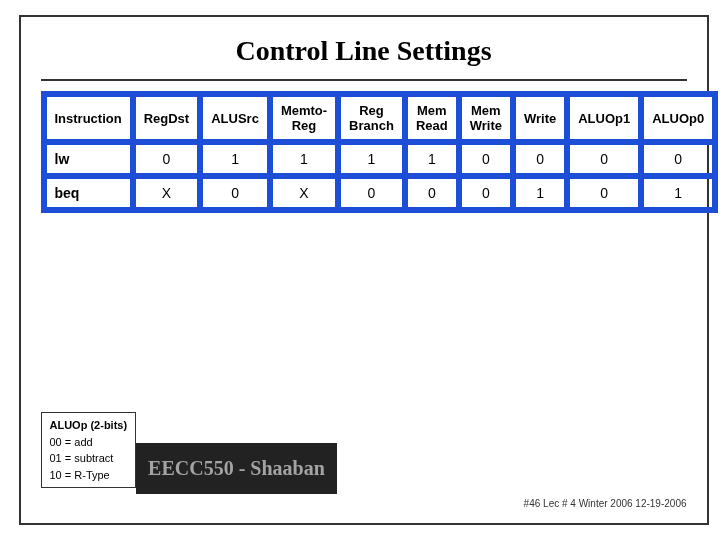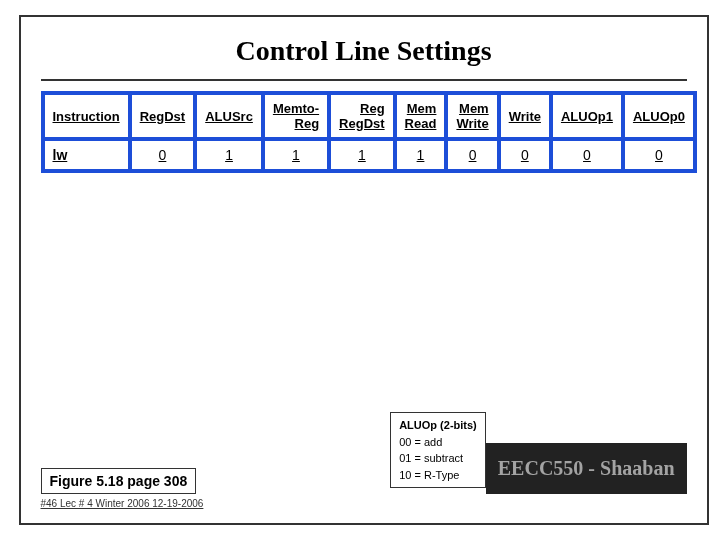--- a/index.html
+++ b/index.html
@@ -31,30 +31,28 @@
       border-bottom: 2px solid #333;
       margin-bottom: 10px;
     }
     .main-table {
       width: 100%;
       border-collapse: collapse;
       font-family: Arial, sans-serif;
       font-size: 14px;
     }
     .main-table th, .main-table td {
-      border: 4px solid #1d4ed8;
+      border: 6px solid #1d4ed8;
       padding: 6px 8px;
       text-align: center;
-      text-decoration: underline;
     }
     .main-table th {
       font-weight: bold;
       font-size: 13px;
       background: #fff;
-      text-align: right;
     }
     .main-table td:first-child, .main-table th:first-child {
       text-align: left;
       font-weight: bold;
     }
     .main-table td:first-child {
       font-weight: bold;
     }
     .bottom-area {
       display: flex;
@@ -83,66 +81,76 @@
     }
     .course-box {
       background: #222;
       color: #a3a3a3;
       font-size: 20px;
       font-weight: bold;
       font-family: Liberation Serif, serif;
       padding: 14px 12px;
     }
     .slide-footer {
-      text-align: left;
+      text-align: right;
       font-size: 10px;
       color: #333;
       margin-top: 4px;
-      text-decoration: underline;
     }
   </style>
 </head>
 <body>
 
 <div class="slide">
   <div class="slide-title">Control Line Settings</div>
 
   <table class="main-table">
     <thead>
       <tr>
         <th>Instruction</th>
         <th>RegDst</th>
         <th>ALUSrc</th>
         <th>Memto-Reg</th>
-        <th>Reg RegDst</th>
+        <th>Reg Branch</th>
         <th>Mem Read</th>
         <th>Mem Write</th>
         <th>Write</th>
         <th>ALUOp1</th>
         <th>ALUOp0</th>
       </tr>
     </thead>
     <tbody>
       <tr>
         <td>lw</td>
         <td>0</td>
         <td>1</td>
         <td>1</td>
         <td>1</td>
         <td>1</td>
         <td>0</td>
         <td>0</td>
         <td>0</td>
         <td>0</td>
       </tr>
+      <tr>
+        <td>beq</td>
+        <td>X</td>
+        <td>0</td>
+        <td>X</td>
+        <td>0</td>
+        <td>0</td>
+        <td>0</td>
+        <td>1</td>
+        <td>0</td>
+        <td>1</td>
+      </tr>
     </tbody>
   </table>
 
   <div class="bottom-area">
-    <div class="figure-label">Figure 5.18 page 308</div>
     <div class="right-side">
       <div class="aluop-note">
         <strong>ALUOp (2-bits)</strong><br>
         <span>00 = add</span><br>
         <span>01 = subtract</span><br>
         <span>10 = R-Type</span>
       </div>
       <div class="course-box">EECC550 - Shaaban</div>
     </div>
   </div>

